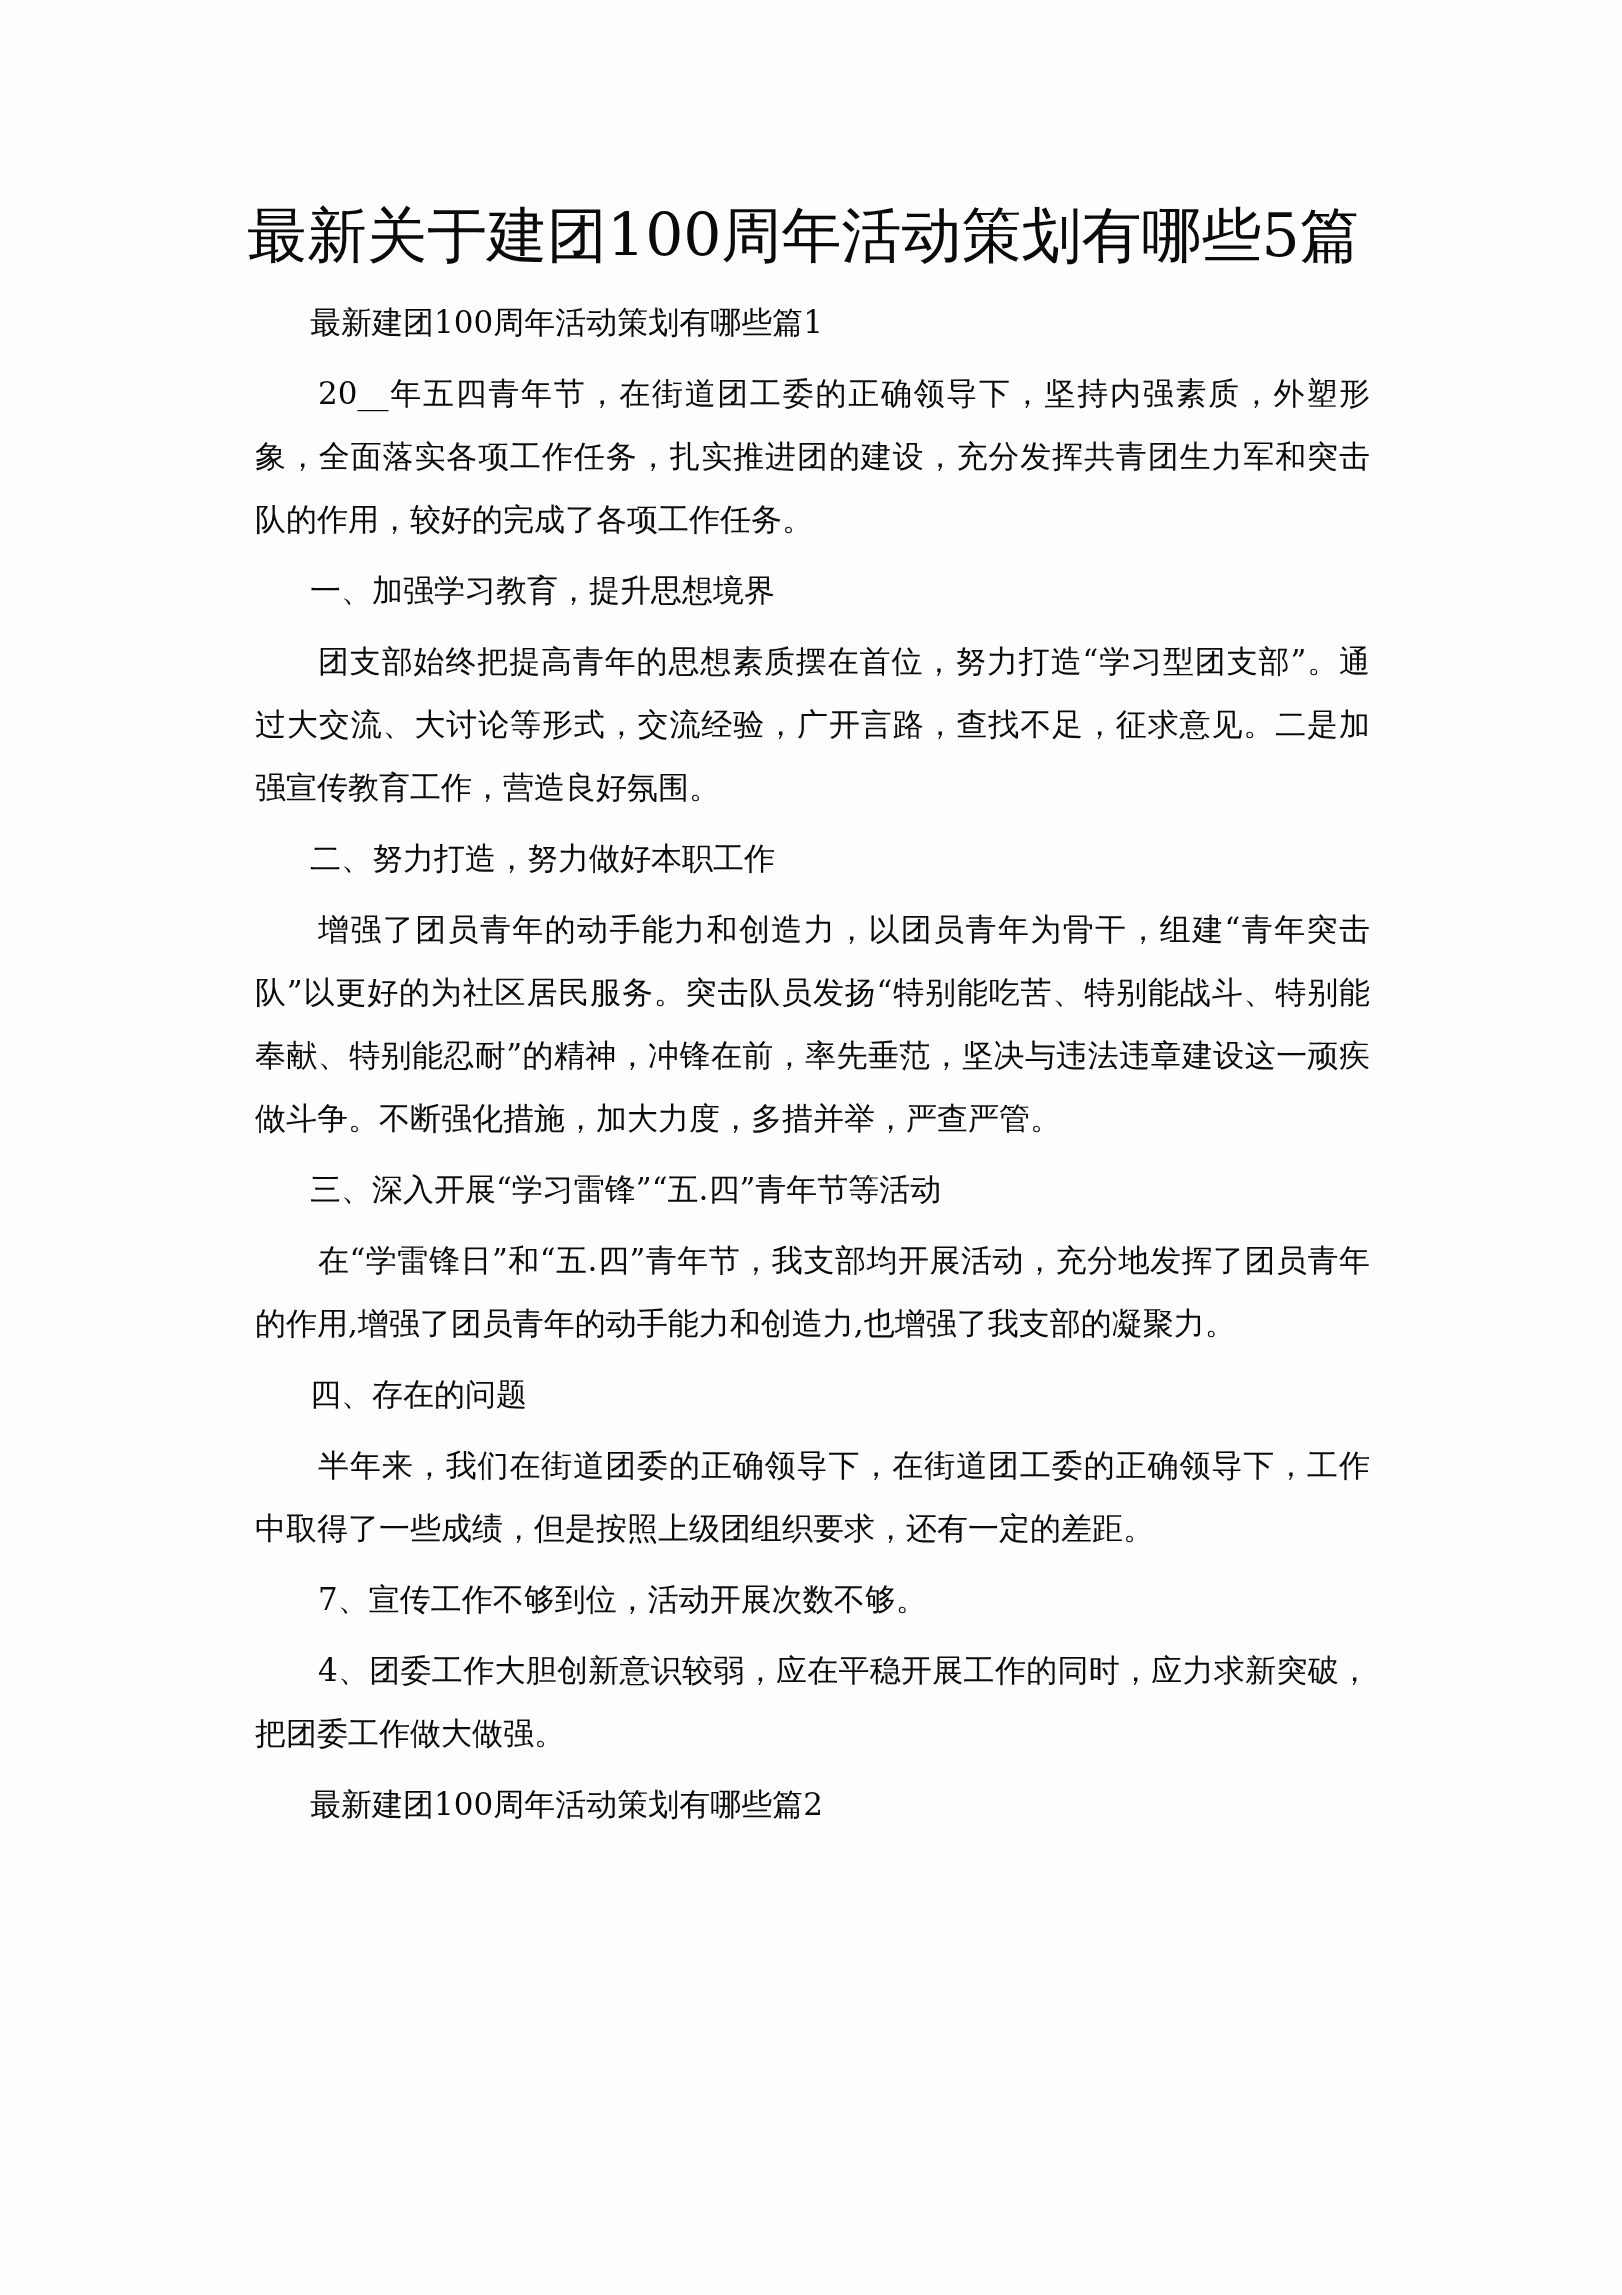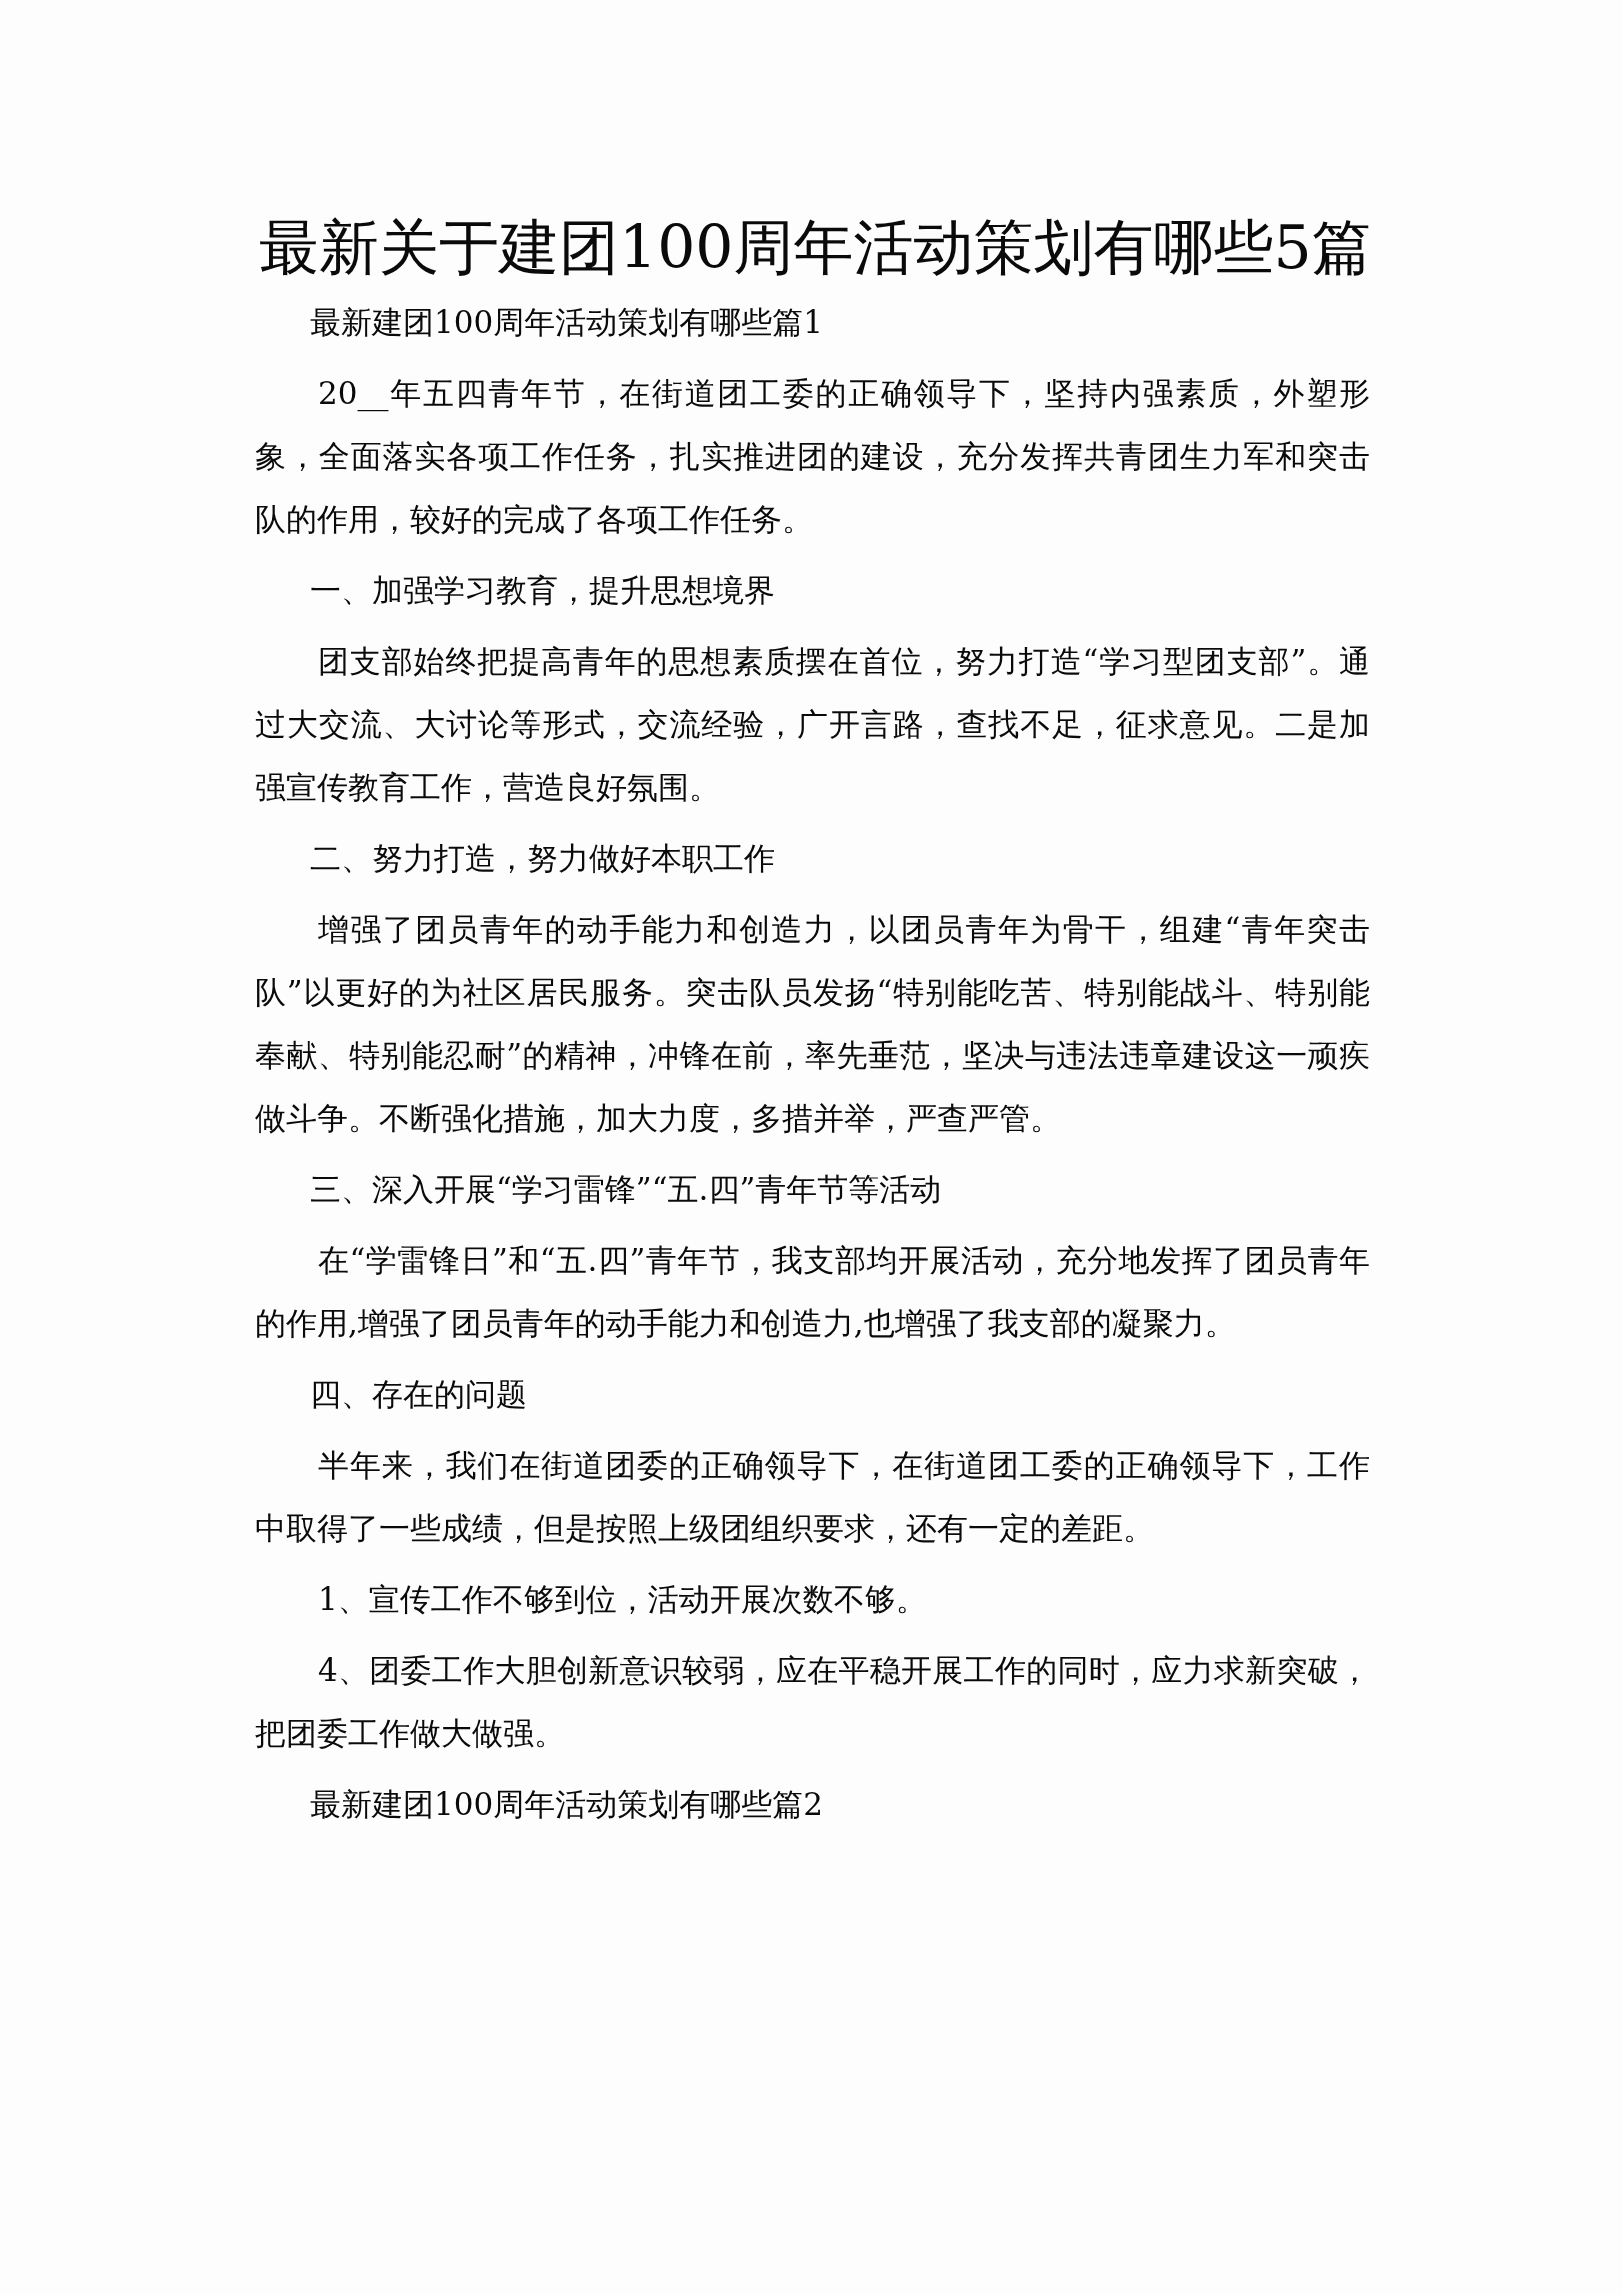--- a/index.html
+++ b/index.html
@@ -24,21 +24,21 @@
   .doc-title {
     position: absolute;
     left: 0;
     top: 196px;
     width: 1165px;
     font-size: 60px;
     line-height: 79px;
     white-space: nowrap;
     letter-spacing: 0px;
     font-weight: normal;
-    margin: 12px;
+    margin: 0;
   }
   .body {
     position: absolute;
     left: 0;
     top: 291px;
     width: 1131px;
     font-size: 31px;
     line-height: 63px;
     text-align: justify;
   }
@@ -62,19 +62,19 @@
     <p class="heading">最新建团100周年活动策划有哪些篇1</p>
     <p class="para">20__年五四青年节，在街道团工委的正确领导下，坚持内强素质，外塑形象，全面落实各项工作任务，扎实推进团的建设，充分发挥共青团生力军和突击队的作用，较好的完成了各项工作任务。</p>
     <p class="heading">一、加强学习教育，提升思想境界</p>
     <p class="para">团支部始终把提高青年的思想素质摆在首位，努力打造“学习型团支部”。通过大交流、大讨论等形式，交流经验，广开言路，查找不足，征求意见。二是加强宣传教育工作，营造良好氛围。</p>
     <p class="heading">二、努力打造，努力做好本职工作</p>
     <p class="para">增强了团员青年的动手能力和创造力，以团员青年为骨干，组建“青年突击队”以更好的为社区居民服务。突击队员发扬“特别能吃苦、特别能战斗、特别能奉献、特别能忍耐”的精神，冲锋在前，率先垂范，坚决与违法违章建设这一顽疾做斗争。不断强化措施，加大力度，多措并举，严查严管。</p>
     <p class="heading">三、深入开展“学习雷锋”“五.四”青年节等活动</p>
     <p class="para">在“学雷锋日”和“五.四”青年节，我支部均开展活动，充分地发挥了团员青年的作用,增强了团员青年的动手能力和创造力,也增强了我支部的凝聚力。</p>
     <p class="heading">四、存在的问题</p>
     <p class="para">半年来，我们在街道团委的正确领导下，在街道团工委的正确领导下，工作中取得了一些成绩，但是按照上级团组织要求，还有一定的差距。</p>
-    <p class="para">1、宣传工作不够到位，活动开展次数不够。</p>
+    <p class="para">7、宣传工作不够到位，活动开展次数不够。</p>
     <p class="para">4、团委工作大胆创新意识较弱，应在平稳开展工作的同时，应力求新突破，把团委工作做大做强。</p>
 
     <p class="heading">最新建团100周年活动策划有哪些篇2</p>
   </div>
 </div>
 
 
 </body></html>

